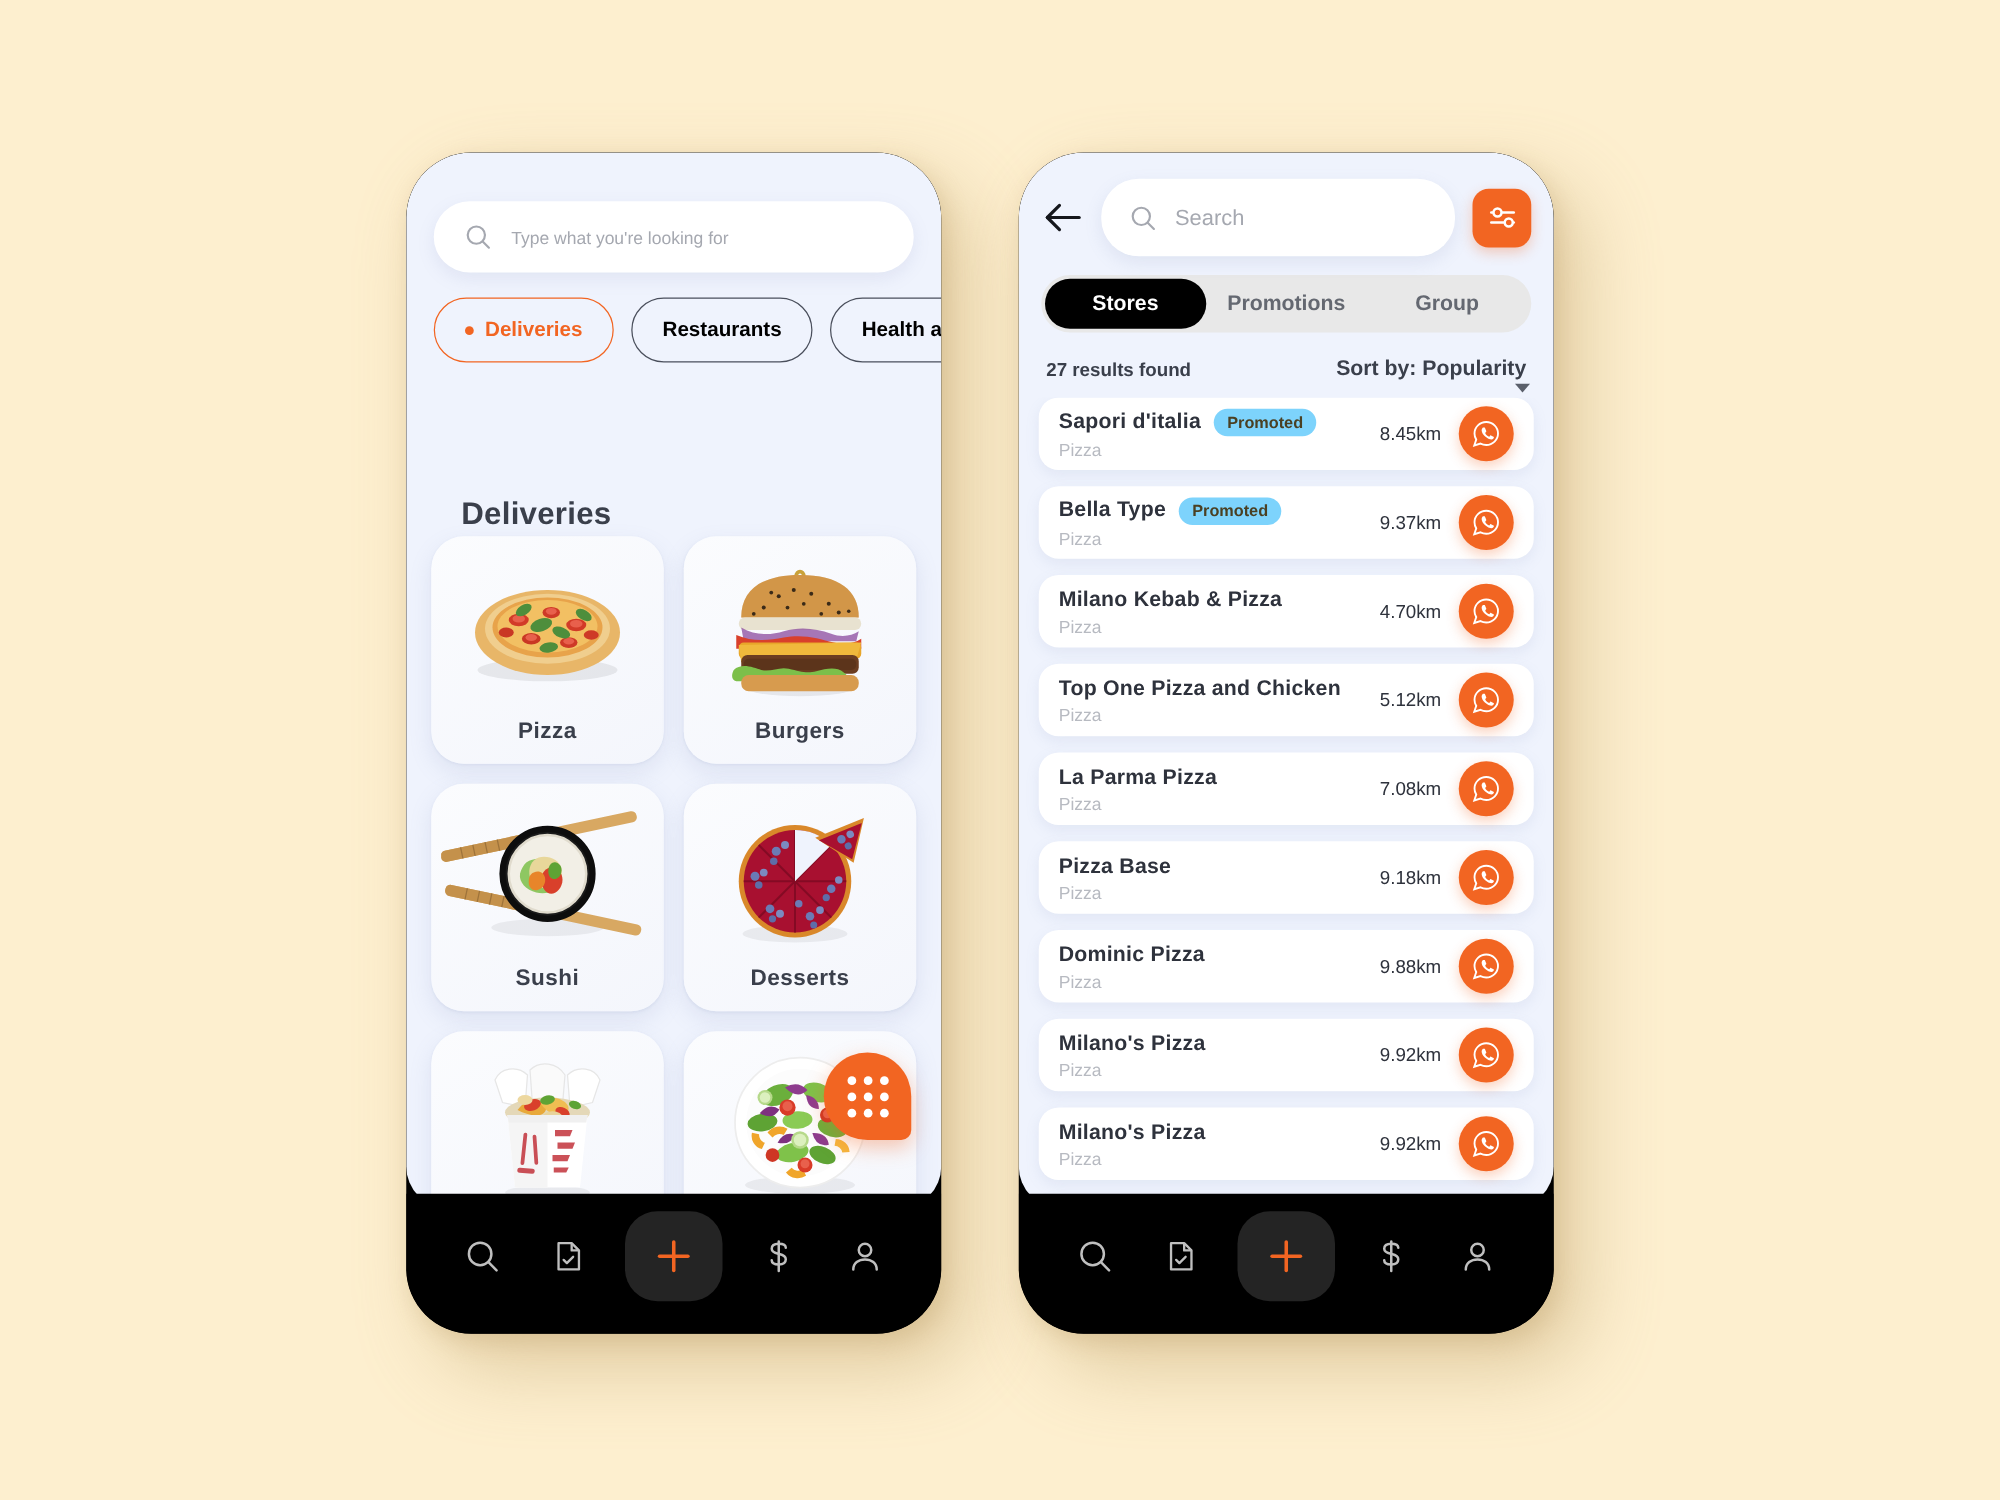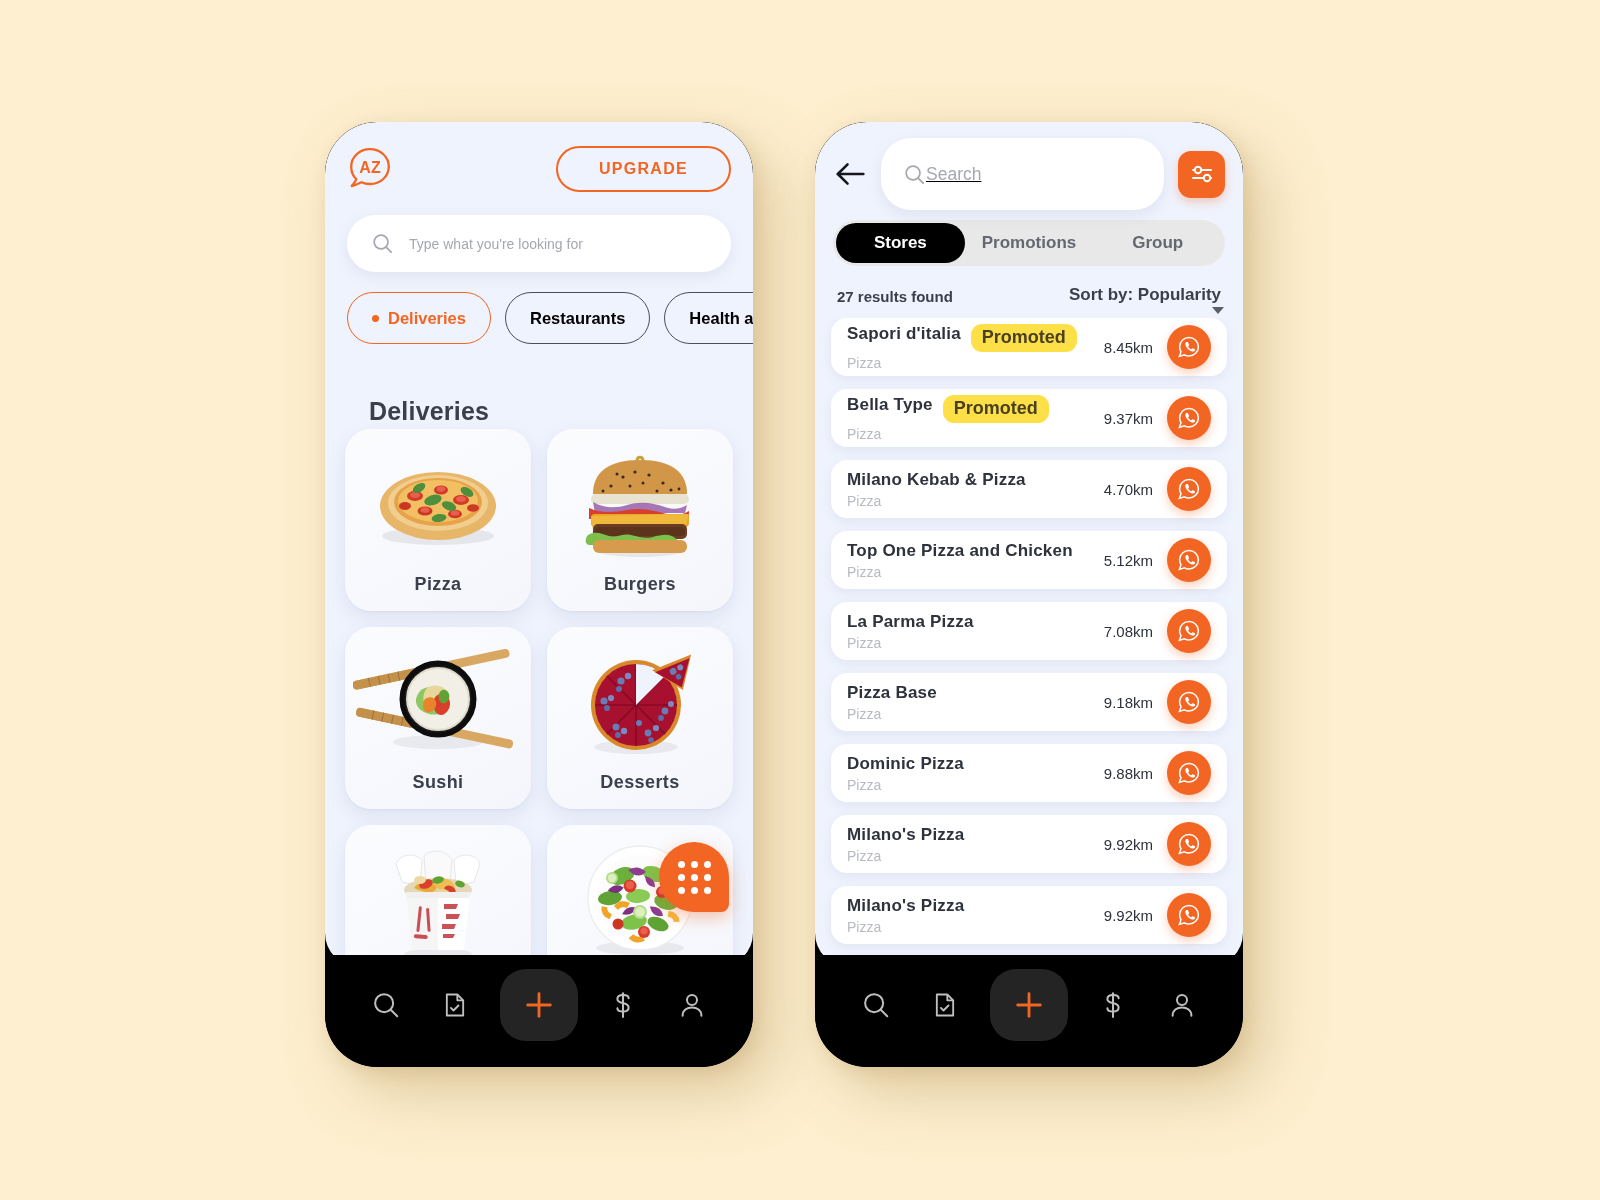--- a/index.html
+++ b/index.html
@@ -197,27 +197,26 @@
     left: 0; top: 0; width: 428px;
     padding: 24px 18px 0 18px;
   }
   .r-toprow {
     display: flex; align-items: center; gap: 14px;
     height: 56px;
   }
   .back-arrow { width: 34px; height: 34px; flex: 0 0 auto; color:#15171C; }
   .searchbar-r {
     flex: 1 1 auto;
-    height: 72px;
+    height: 62px;
     background: #FFFFFF;
     border-radius: 30px;
     display: flex; align-items: center;
-    padding: 0 22px; 
+    padding: 0 22px; gap: 14px;
     box-shadow: 0 5px 14px rgba(120,135,175,0.14);
-    text-decoration: underline;
   }
   .searchbar-r .ph { color:#A5A8B0; font-size: 17.5px; }
   .filter-btn {
     width: 47px; height: 47px;
     background: #F26522;
     border-radius: 13px;
     display: flex; align-items: center; justify-content: center;
     flex: 0 0 auto;
     box-shadow: 0 4px 10px rgba(242,101,34,0.30);
   }
@@ -283,23 +282,23 @@
     letter-spacing: 0.2px;
     white-space: nowrap;
   }
   .store-cat {
     font-size: 14px;
     color: #B7BAC1;
     margin-top: 3px;
   }
   .name-line { display:flex; align-items:flex-start; gap:10px; }
   .badge {
-    background: #fde047;
+    background: #7dd3fc;
     color: #4A4023;
-    font-size: 18px;
+    font-size: 13px;
     font-weight: bold;
     border-radius: 11px;
     padding: 3px 11px 4px 11px;
     white-space: nowrap;
   }
   .store-dist {
     font-size: 15px;
     color: #2E323C;
     font-weight: normal;
     flex: 0 0 auto;
@@ -317,33 +316,20 @@
 </style>
 </head>
 <body>
 
 <div class="stage">
 
   <div class="phone" id="phone-left">
     <div class="screen">
 
       <div class="l-header">
-        <div class="l-toprow">
-
-          <div class="logo-az">
-            <svg width="46" height="46" viewBox="0 0 46 46">
-              <path d="M23 3.2c10.4 0 18.8 7.6 18.8 17.4 0 9.8-8.4 17.4-18.8 17.4-3.1 0-6-.6-8.6-1.8C10.8 37.8 6 39.8 4.2 40.4c3.5-3.6 4.7-6.2 5-7.4C5.6 29.8 4.2 25.6 4.2 20.6 4.2 10.8 12.6 3.2 23 3.2z" fill="none" stroke="#F26522" stroke-width="2.3"></path>
-              <text x="23" y="27" text-anchor="middle" font-family="Liberation Sans, sans-serif" font-size="16" font-weight="bold" fill="#F26522">AZ</text>
-            </svg>
-          </div>
-
-          <div class="btn-upgrade">
-            <span>UPGRADE</span>
-          </div>
-        </div>
 
         <div class="searchbar-l">
           <svg width="23" height="23" viewBox="0 0 24 24">
             <circle cx="10.5" cy="10.5" r="7.2" fill="none" stroke="#A5A8B0" stroke-width="1.8"></circle>
             <line x1="15.8" y1="15.8" x2="21" y2="21" stroke="#A5A8B0" stroke-width="1.8" stroke-linecap="round"></line>
           </svg>
           <span class="ph">Type what you're looking for</span>
         </div>
 
         <div class="chips">

